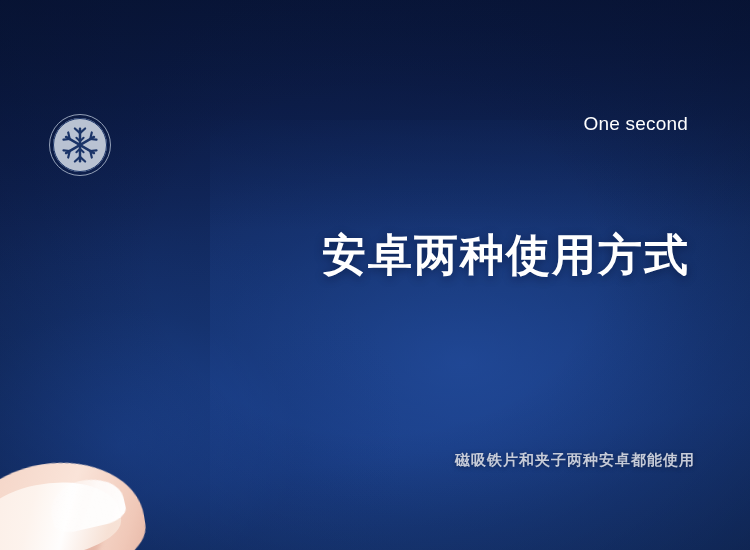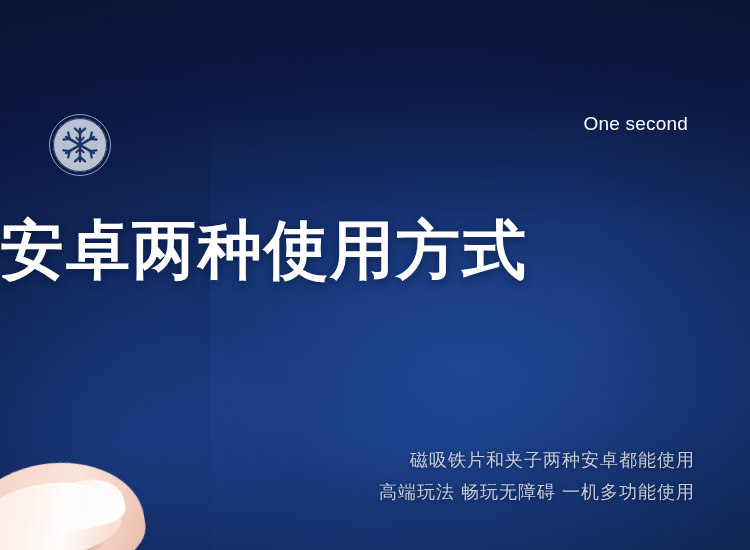--- a/index.html
+++ b/index.html
@@ -115,46 +115,45 @@
     font-weight: 400;
   }
   .eyebrow .l1, .eyebrow .l2 { display: block; }
 
   
   .headline {
     position: absolute;
     right: 60px;
     top: 212px;
     width: 690px;
-    text-align: left;
+    text-align: right;
     color: #ffffff;
-    font-size: 64px;
+    font-size: 44px;
     line-height: 86px;
     font-weight: 700;
     letter-spacing: 2px;
     text-shadow: 0 2px 10px rgba(3,12,38,0.45);
-    font-family: Liberation Mono, monospace;
   }
   .headline .hl {
     display: block;
     white-space: nowrap;
   }
 
   
   .subtitles {
     position: absolute;
     right: 55px;
     top: 444px;
     width: 660px;
     text-align: right;
     color: #c6cbd8;
-    font-size: 18px;
+    font-size: 15px;
     line-height: 32px;
     letter-spacing: 1px;
-    font-weight: 400;
+    font-weight: 700;
     text-shadow: 0 1px 4px rgba(4,14,42,0.5);
   }
   .subtitles .sl { display: block; white-space: nowrap; }
 
   
   .finger {
     position: absolute;
     left: -46px;
     bottom: -34px;
     width: 196px;
@@ -252,21 +251,20 @@
   <div class="eyebrow">
     <span class="l1">One second</span>
   </div>
 
   <div class="headline">
     <span class="hl">安卓两种使用方式</span>
   </div>
 
   <div class="subtitles">
     <span class="sl">磁吸铁片和夹子两种安卓都能使用</span>
-    <span class="sl">高端玩法 畅玩无障碍 一机多功能使用</span>
   </div>
 
   <div class="finger">
     <div class="skin"></div>
     <div class="shade"></div>
     <div class="nail"></div>
     <div class="nail-edge"></div>
   </div>
 
 </div>

